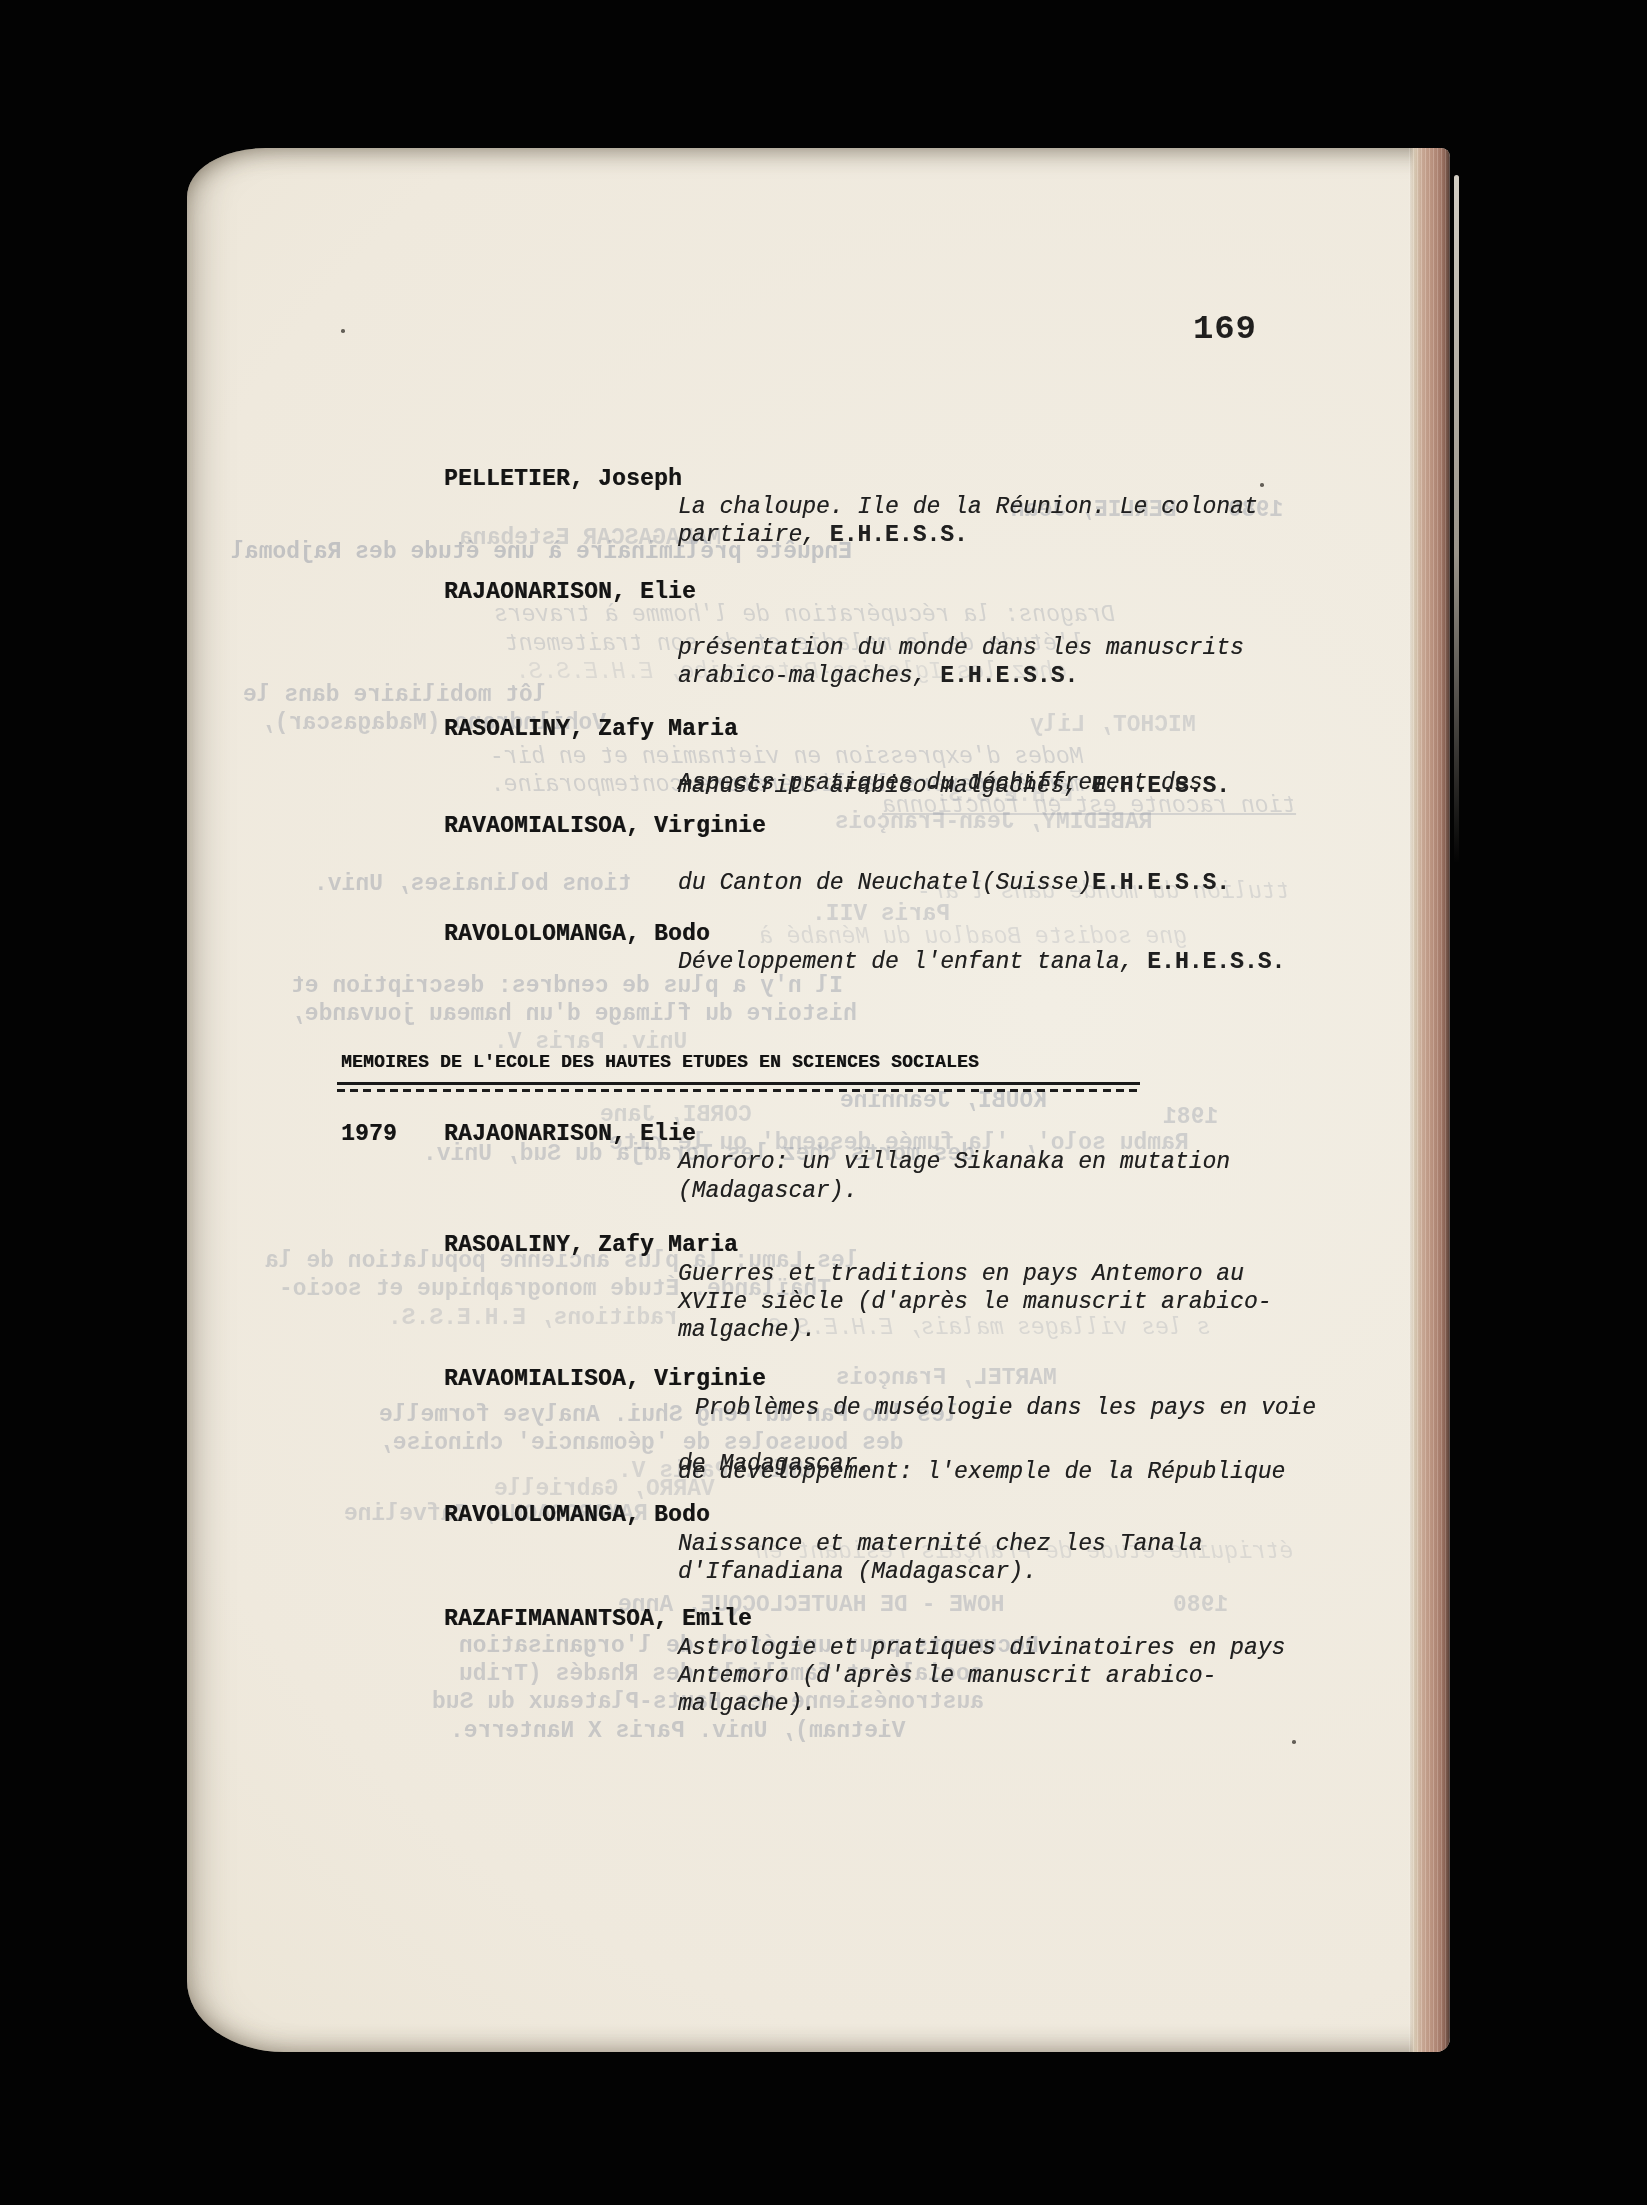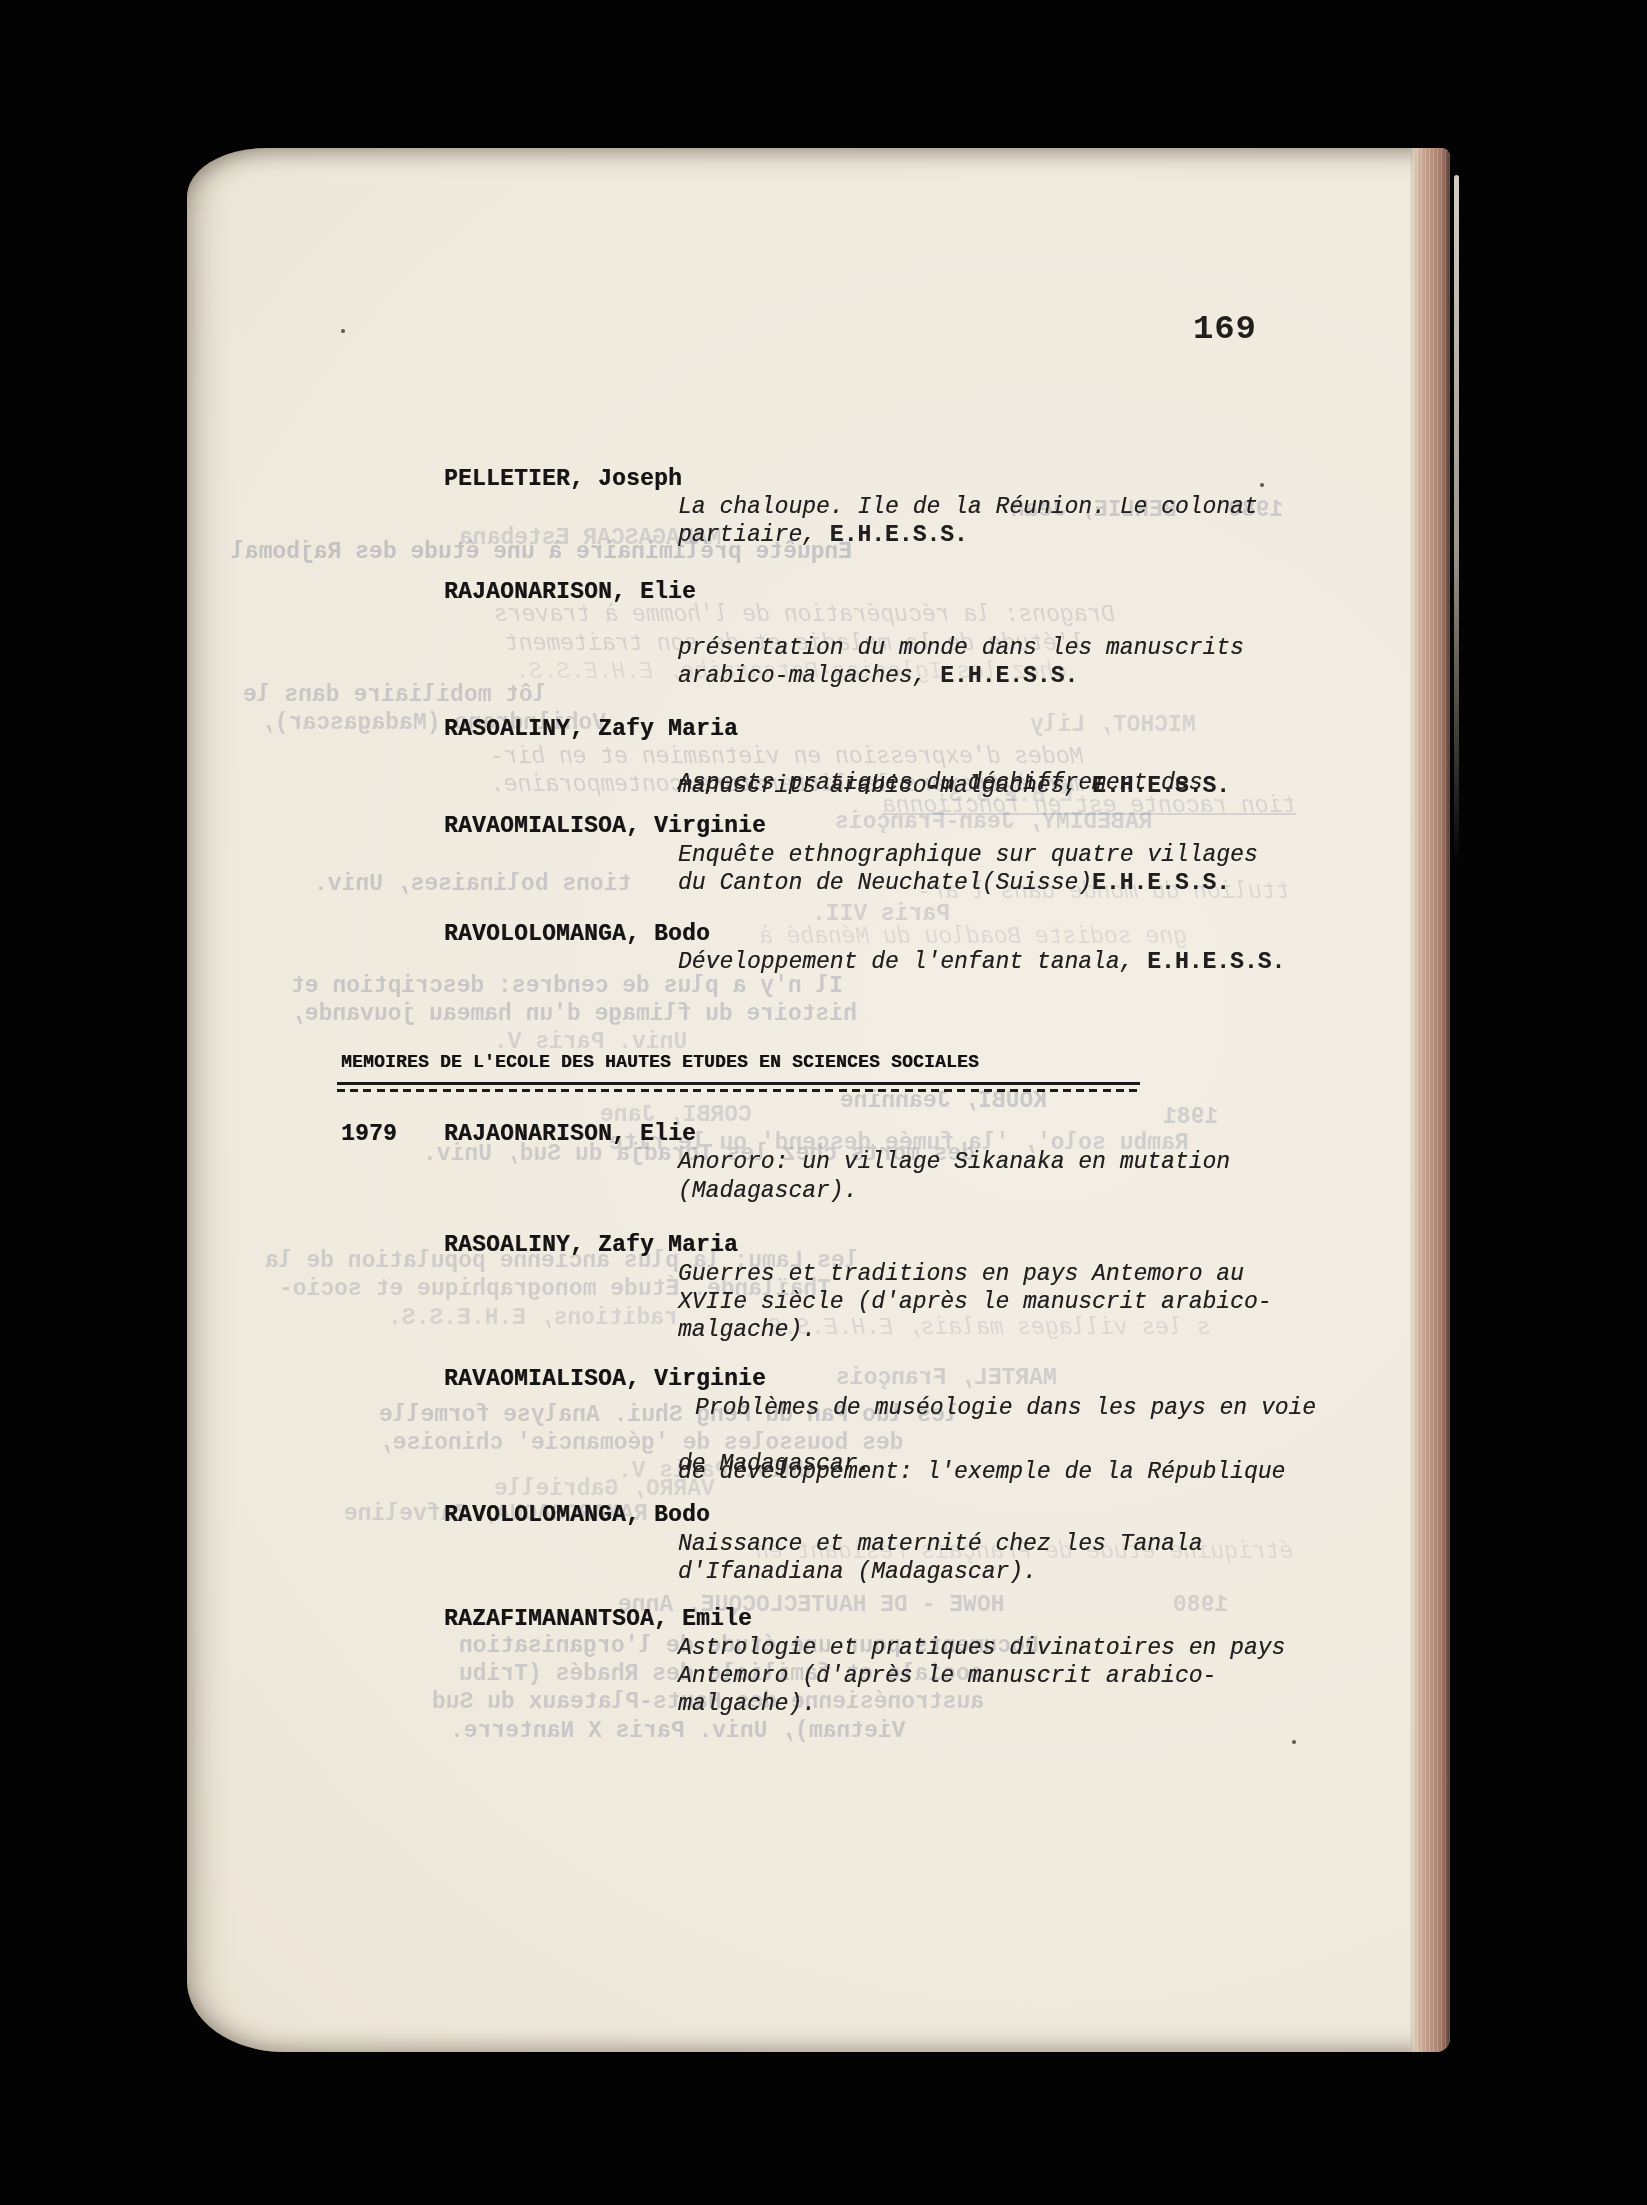--- a/index.html
+++ b/index.html
@@ -99,21 +99,20 @@
         <div class="line author" style="left: 257px; top: 317px;">PELLETIER, Joseph</div>
         <div class="line title" style="left: 491px; top: 345px;"><span class="it">La chaloupe. Ile de la Réunion. Le colonat</span></div>
         <div class="line title" style="left: 491px; top: 373px;"><span class="it">partiaire, </span><span class="ro">E.H.E.S.S.</span></div>
         <div class="line author" style="left: 257px; top: 430px;">RAJAONARISON, Elie</div>
         <div class="line title" style="left: 491px; top: 486px;"><span class="it">présentation du monde dans les manuscrits</span></div>
         <div class="line title" style="left: 491px; top: 514px;"><span class="it">arabico-malgaches, </span><span class="ro">E.H.E.S.S.</span></div>
         <div class="line author" style="left: 257px; top: 567px;">RASOALINY, Zafy Maria</div>
         <div class="line title" style="left: 491px; top: 621px;"><span class="it">Aspects pratiques du déchiffrement des</span></div>
         <div class="line title" style="left: 491px; top: 624px;"><span class="it">manuscrits arabico-malgaches, </span><span class="ro">E.H.E.S.S.</span></div>
         <div class="line author" style="left: 257px; top: 664px;">RAVAOMIALISOA, Virginie</div>
-        <div class="line title" style="left: 491px; top: 693px;"><span class="it">Enquête ethnographique sur quatre villages</span></div>
         <div class="line title" style="left: 491px; top: 721px;"><span class="it">du Canton de Neuchatel(Suisse)</span><span class="ro">E.H.E.S.S.</span></div>
         <div class="line author" style="left: 257px; top: 772px;">RAVOLOLOMANGA, Bodo</div>
         <div class="line title" style="left: 491px; top: 800px; text-align: center;"><span class="it">Développement de l'enfant tanala, </span><span class="ro">E.H.E.S.S.</span></div>
         <div class="line author" style="left: 257px; top: 972px;">RAJAONARISON, Elie</div>
         <div class="line author" style="left: 154px; top: 972px;">1979</div>
         <div class="line title" style="left: 491px; top: 1000px;"><span class="it">Anororo: un village Sikanaka en mutation</span></div>
         <div class="line title" style="left: 491px; top: 1029px;"><span class="it">(Madagascar).</span></div>
         <div class="line author" style="left: 257px; top: 1083px;">RASOALINY, Zafy Maria</div>
         <div class="line title" style="left: 491px; top: 1112px;"><span class="it">Guerres et traditions en pays Antemoro au</span></div>
         <div class="line title" style="left: 491px; top: 1140px;"><span class="it">XVIIe siècle (d'après le manuscrit arabico-</span></div>

